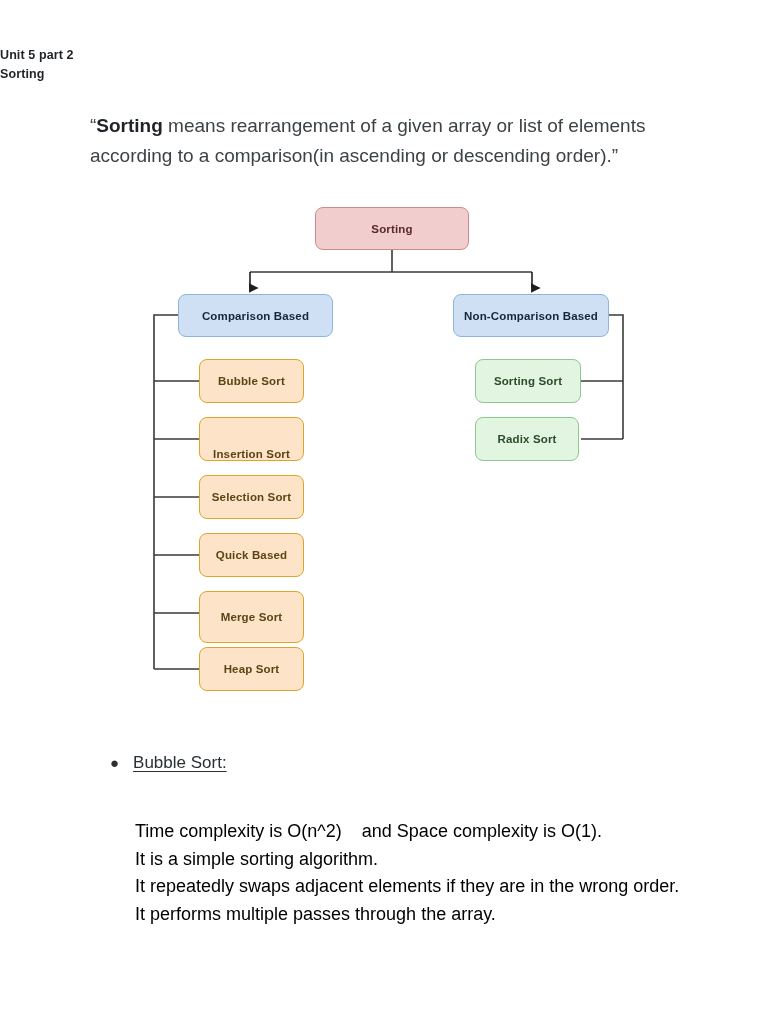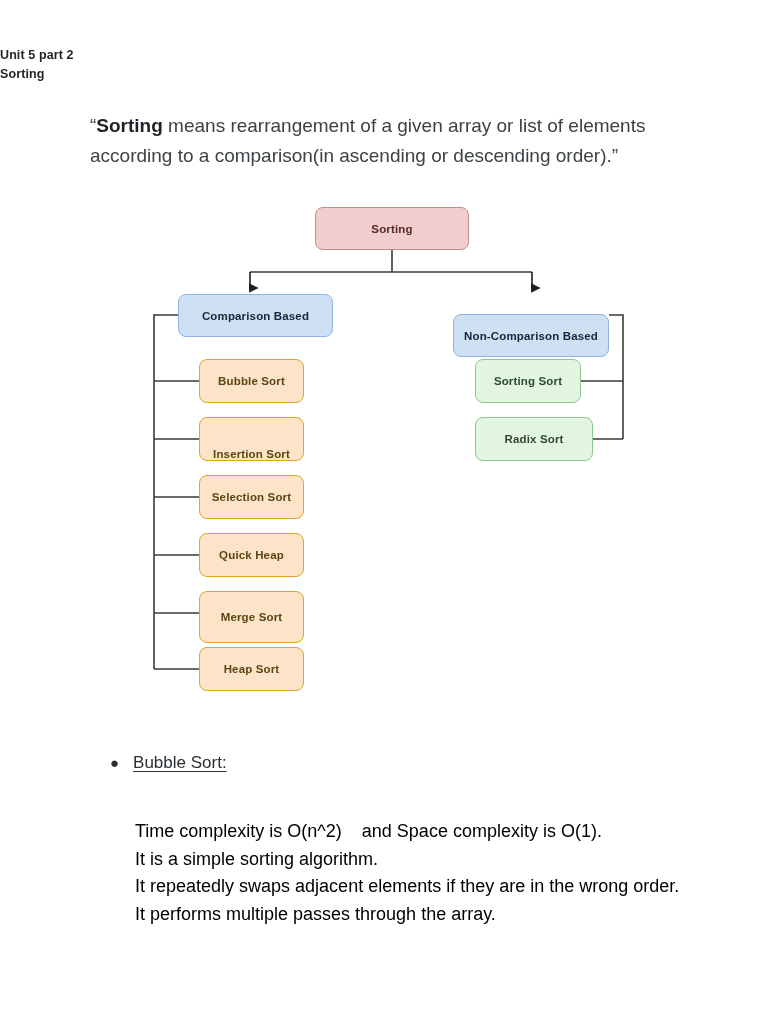--- a/index.html
+++ b/index.html
@@ -157,47 +157,47 @@
   </svg>
 
   <div class="node node-root" style="left:315px; top:207px; width:154px; height:43px;">
     <span>Sorting</span>
   </div>
 
   <div class="node node-branch" style="left:178px; top:294px; width:155px; height:43px;">
     <span>Comparison Based</span>
   </div>
 
-  <div class="node node-branch" style="left:453px; top:294px; width:156px; height:43px;margin-top:20px;">
+  <div class="node node-branch" style="left:453px; top:294px; width:156px; height:43px;">
     <span>Non-Comparison Based</span>
   </div>
 
   <div class="node node-orange" style="left:199px; top:359px; width:105px; height:44px;">
     <span>Bubble Sort</span>
   </div>
   <div class="node node-orange" style="left:199px; top:417px; width:105px; height:44px;align-items:flex-end;">
     <span>Insertion Sort</span>
   </div>
   <div class="node node-orange" style="left:199px; top:475px; width:105px; height:44px;">
     <span>Selection Sort</span>
   </div>
   <div class="node node-orange" style="left:199px; top:533px; width:105px; height:44px;">
-    <span>Quick Heap</span>
+    <span>Quick Based</span>
   </div>
   <div class="node node-orange" style="left:199px; top:591px; width:105px; height:52px;text-align:right;">
     <span>Merge Sort</span>
   </div>
   <div class="node node-orange" style="left:199px; top:647px; width:105px; height:44px;">
     <span>Heap Sort</span>
   </div>
 
   <div class="node node-green" style="left:475px; top:359px; width:106px; height:44px;">
     <span>Sorting Sort</span>
   </div>
-  <div class="node node-green" style="left:475px; top:417px; width:118px; height:44px;">
+  <div class="node node-green" style="left:475px; top:417px; width:104px; height:44px;">
     <span>Radix Sort</span>
   </div>
 </div>
 
 <div class="section-head">
   <span class="bullet">●</span>
   <span class="label">Bubble Sort:</span>
 </div>
 
 <div class="facts">

